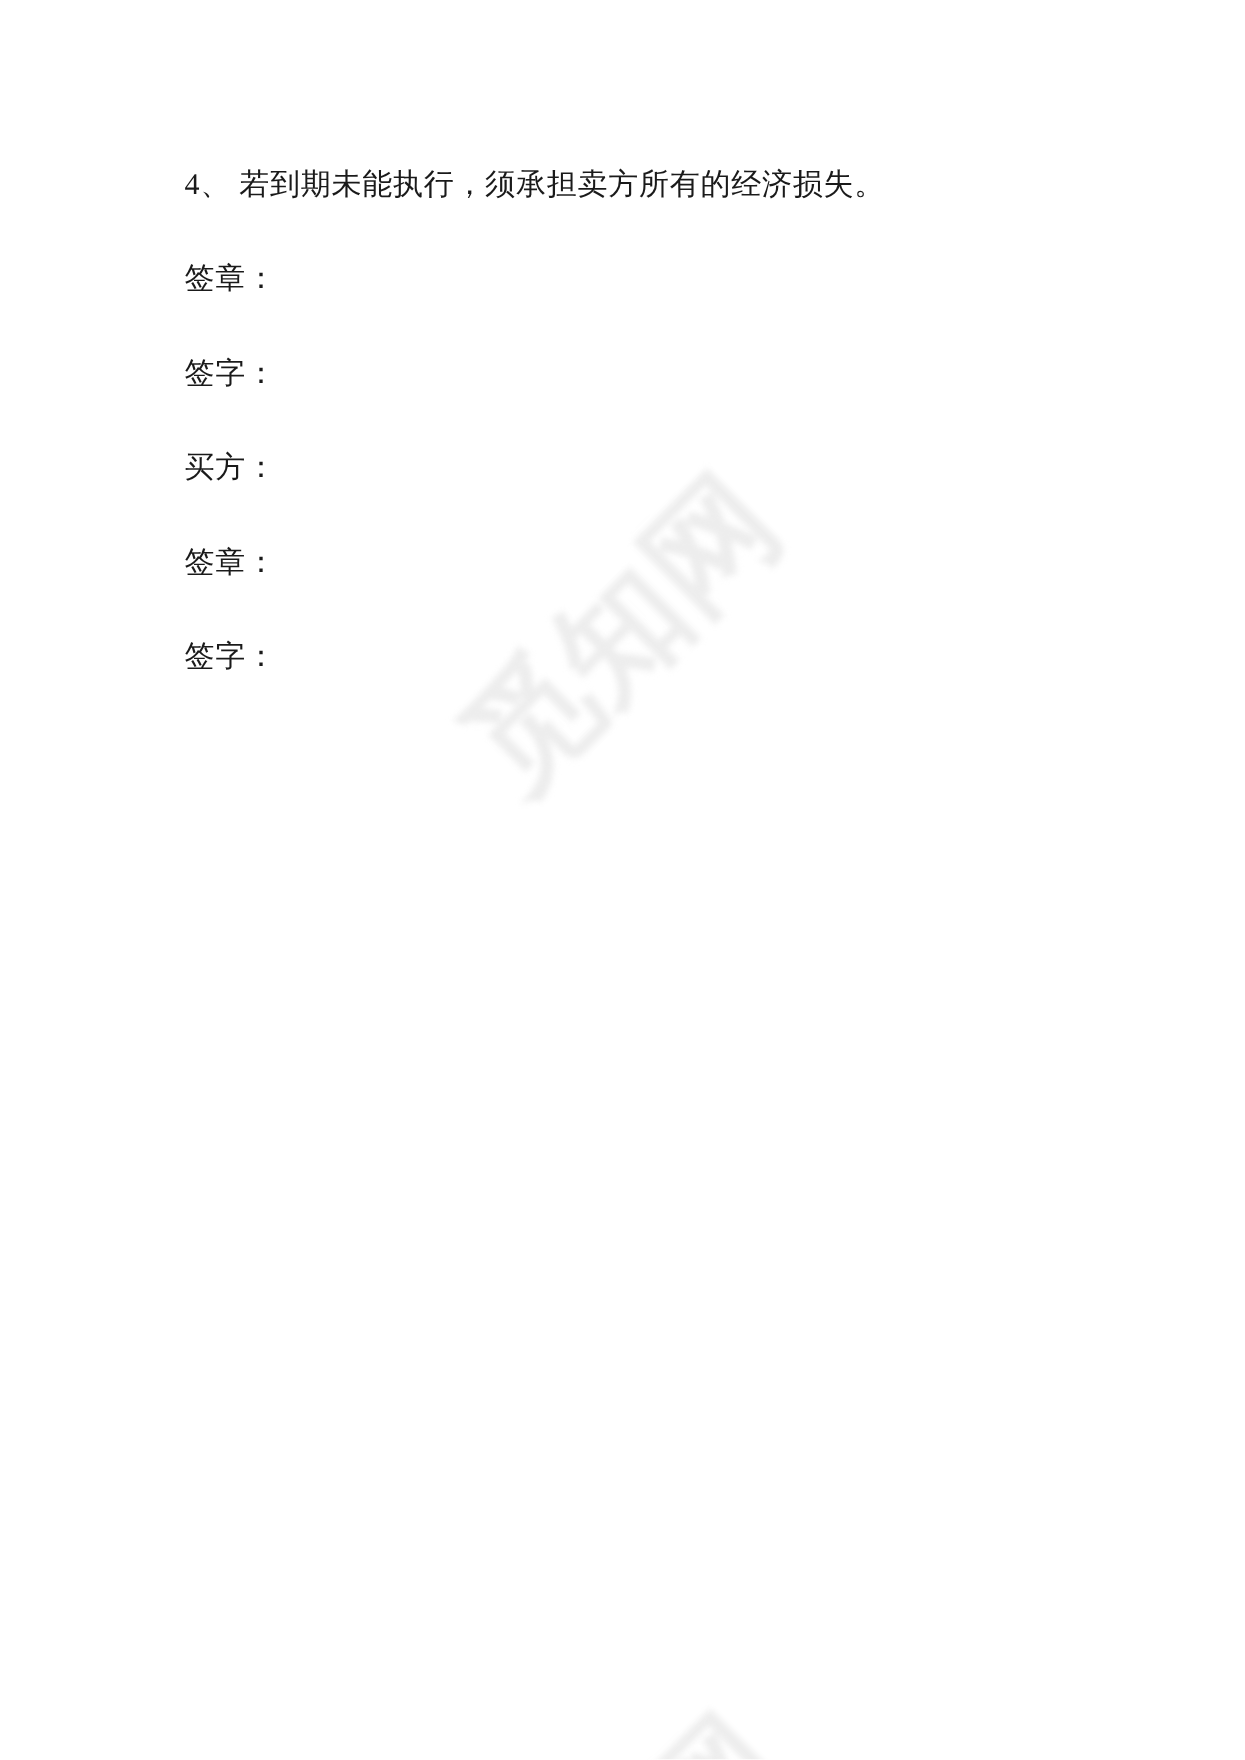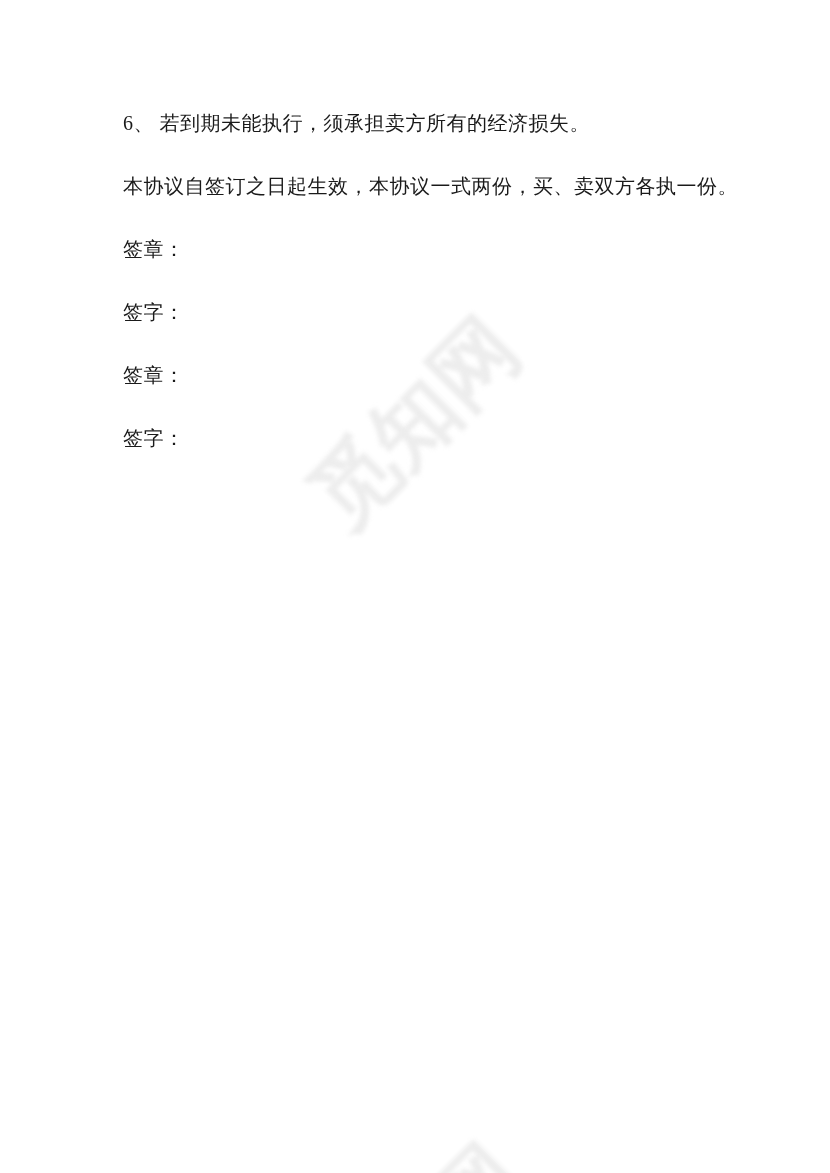--- a/index.html
+++ b/index.html
@@ -55,21 +55,21 @@
 </head>
 <body>
 
 <div class="page">
 
   <div class="watermark center">觅知网</div>
 
   <div class="watermark bottom">觅知网</div>
 
   <div class="content">
-    <p>6、 若到期未能执行，须承担卖方所有的经济损失。</p>
-    <p>本协议自签订之日起生效，本协议一式两份，买、卖双方各执一份。</p>
+    <p>4、 若到期未能执行，须承担卖方所有的经济损失。</p>
     <p>签章：</p>
     <p>签字：</p>
+    <p>买方：</p>
     <p>签章：</p>
     <p>签字：</p>
   </div>
 
 </div>
 
 </body></html>

